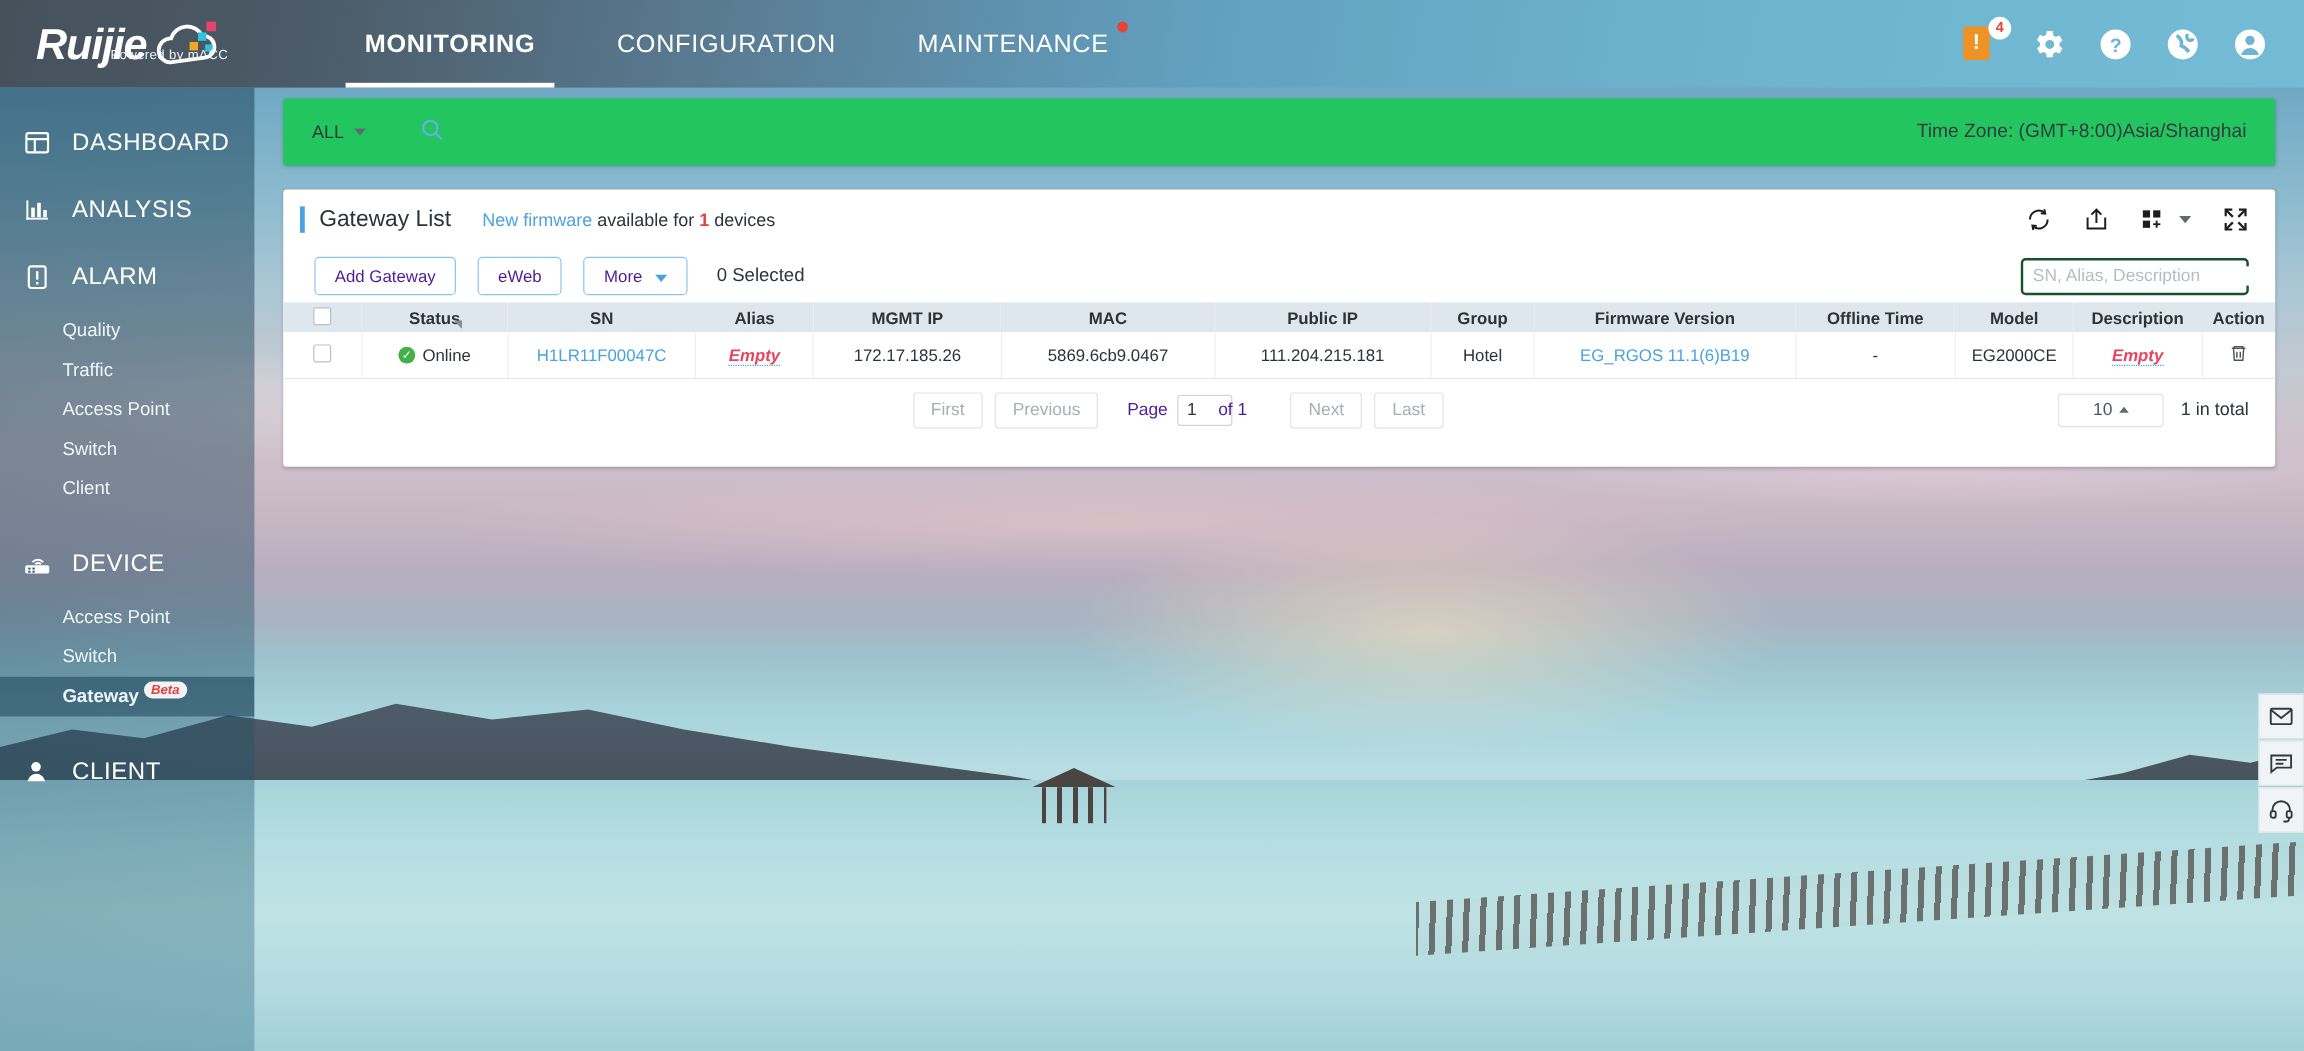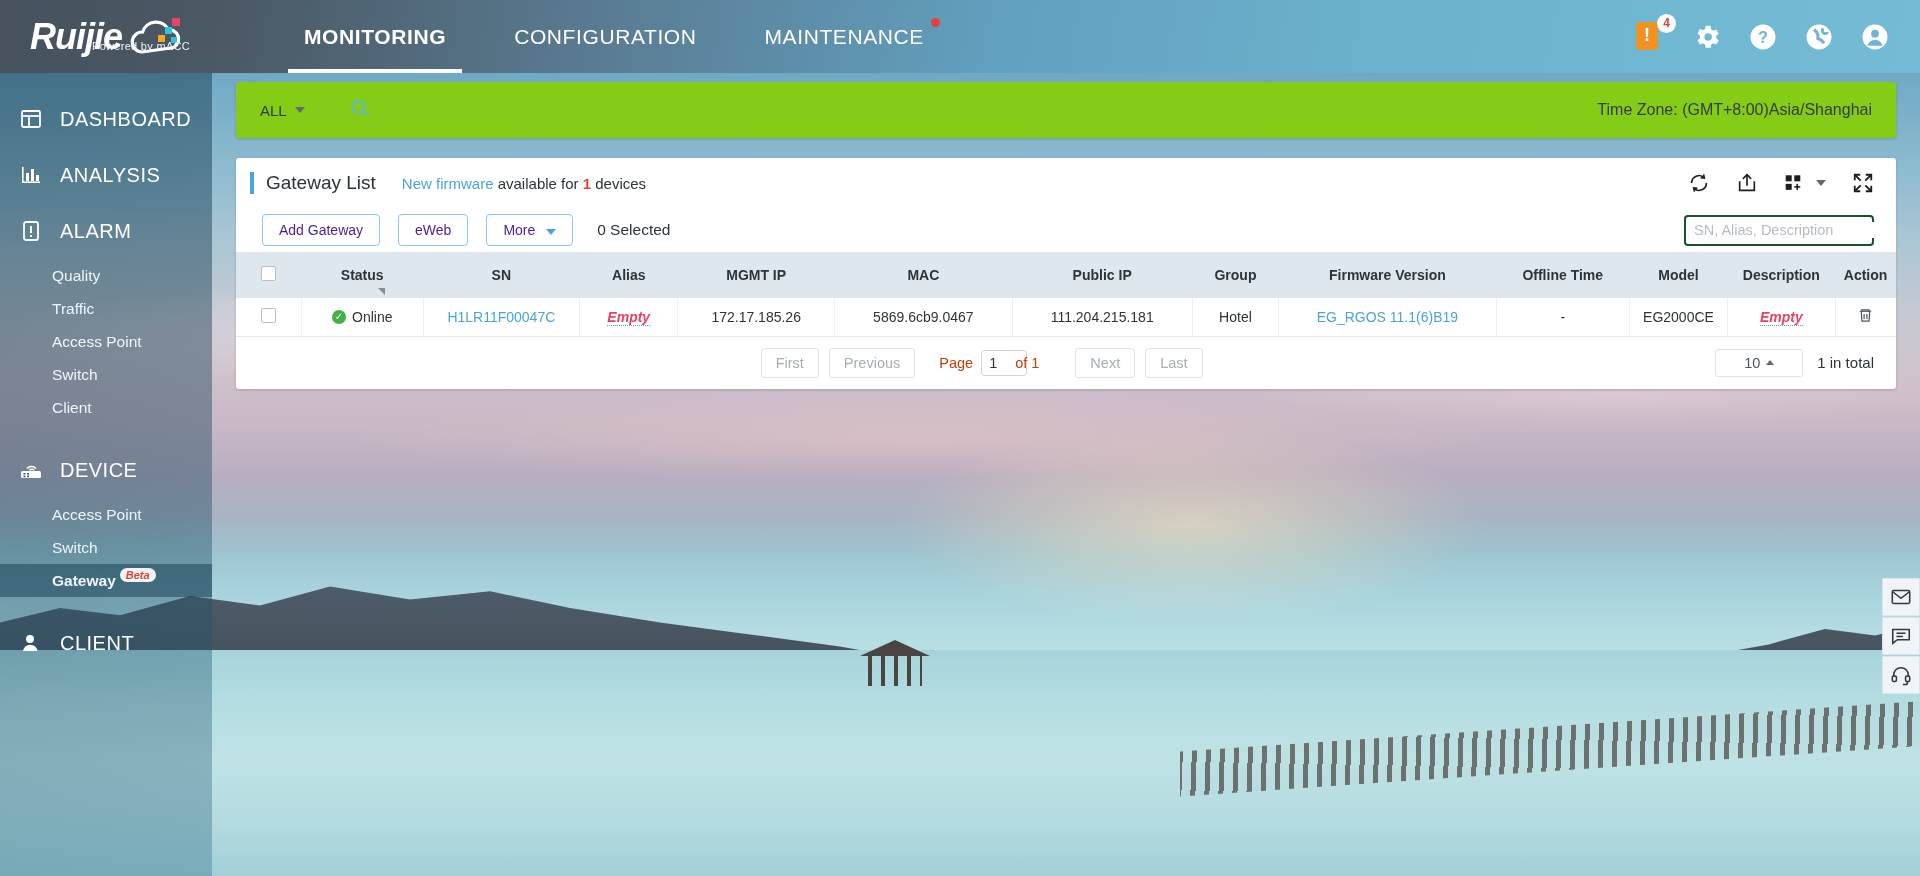--- a/index.html
+++ b/index.html
@@ -137,21 +137,21 @@
   }
   .nav-sub.active { background: rgba(10,48,70,0.45); font-weight: bold; }
   .beta-badge {
     margin-left: 4px; background: #f1f3f4; color: #e8413c; font-style: italic; font-weight: bold;
     font-size: 11px; padding: 1px 6px; border-radius: 8px; position: relative; top: -6px;
   }
 
   
   #filter-panel {
     position: absolute; left: 236px; top: 82px; width: 1660px; height: 56px;
-    background: #84cc16; border-radius: 3px; box-shadow: 0 1px 3px rgba(0,0,0,.18);
+    background: #22c55e; border-radius: 3px; box-shadow: 0 1px 3px rgba(0,0,0,.18);
     display: flex; align-items: center; padding: 0 24px; z-index: 10;
   }
   .all-select {
     display: flex; align-items: center; gap: 8px; color: #30393f; font-size: 15px; cursor: pointer;
   }
   .caret-down { width: 0; height: 0; border-left: 5px solid transparent; border-right: 5px solid transparent; border-top: 6px solid #5f6a72; }
   .filter-search { margin-left: 44px; cursor: pointer; }
   .tz-text { margin-left: auto; color: #343c42; font-size: 16px; }
 
   #list-panel {
@@ -180,21 +180,21 @@
   }
   .search-box input {
     border: none; outline: none; flex: 1; font-size: 14.5px; color: #333;
     font-family: "Liberation Sans", sans-serif;
   }
   .search-box input::placeholder { color: #b6bcc2; }
 
   table { width: 100%; border-collapse: collapse; table-layout: fixed; }
   thead th {
     background: #dfe7ee; color: #2c3439; font-size: 14px; font-weight: bold;
-    height: 46px; text-align: center; position: relative; border: none;
+    height: 25px; text-align: center; position: relative; border: none;
   }
   .sort-tri {
     position: absolute; bottom: 3px; left: 50%; margin-left: 16px;
     width: 0; height: 0; border-left: 7px solid transparent; border-top: 7px solid #848e96;
   }
   tbody td {
     height: 38px; text-align: center; font-size: 14px; color: #2c3439;
     border-right: 1px solid #eceff1; border-bottom: 1px solid #e4e8eb;
   }
   tbody td:last-child { border-right: none; }
@@ -211,21 +211,21 @@
     width: 15px; height: 15px; border: 1px solid #b9c0c6; border-radius: 2px; background: #fff;
     display: inline-block; cursor: pointer;
   }
 
   #pager { display: flex; align-items: center; height: 52px; padding: 0 22px; }
   .pg-btn {
     border: 1px solid #dfe3e6; background: #fff; color: #a7aeb4; border-radius: 3px;
     font-size: 14.5px; padding: 6px 14px; margin-right: 10px; cursor: pointer;
     font-family: "Liberation Sans", sans-serif;
   }
-  .pg-label { font-size: 14.5px; color: #c2410c; margin: 0 8px 0 14px; }
+  .pg-label { font-size: 14.5px; color: #4c1d95; margin: 0 8px 0 14px; }
   .pg-input {
     width: 46px; height: 26px; border: 1px solid #cfd5da; border-radius: 3px; text-align: left;
     font-size: 14.5px; padding-left: 7px; outline: none; font-family: "Liberation Sans", sans-serif; color: #333;
   }
   .spinner { display: flex; flex-direction: column; margin-left: -18px; margin-right: 4px; }
   .spin-up { border-bottom: 5px solid #555; margin-bottom: 2px; }
   .spin-dn { border-top: 5px solid #555; }
   .pg-right { margin-left: auto; display: flex; align-items: center; }
   .size-box {
     width: 88px; height: 28px; border: 1px solid #dfe3e6; border-radius: 3px;

